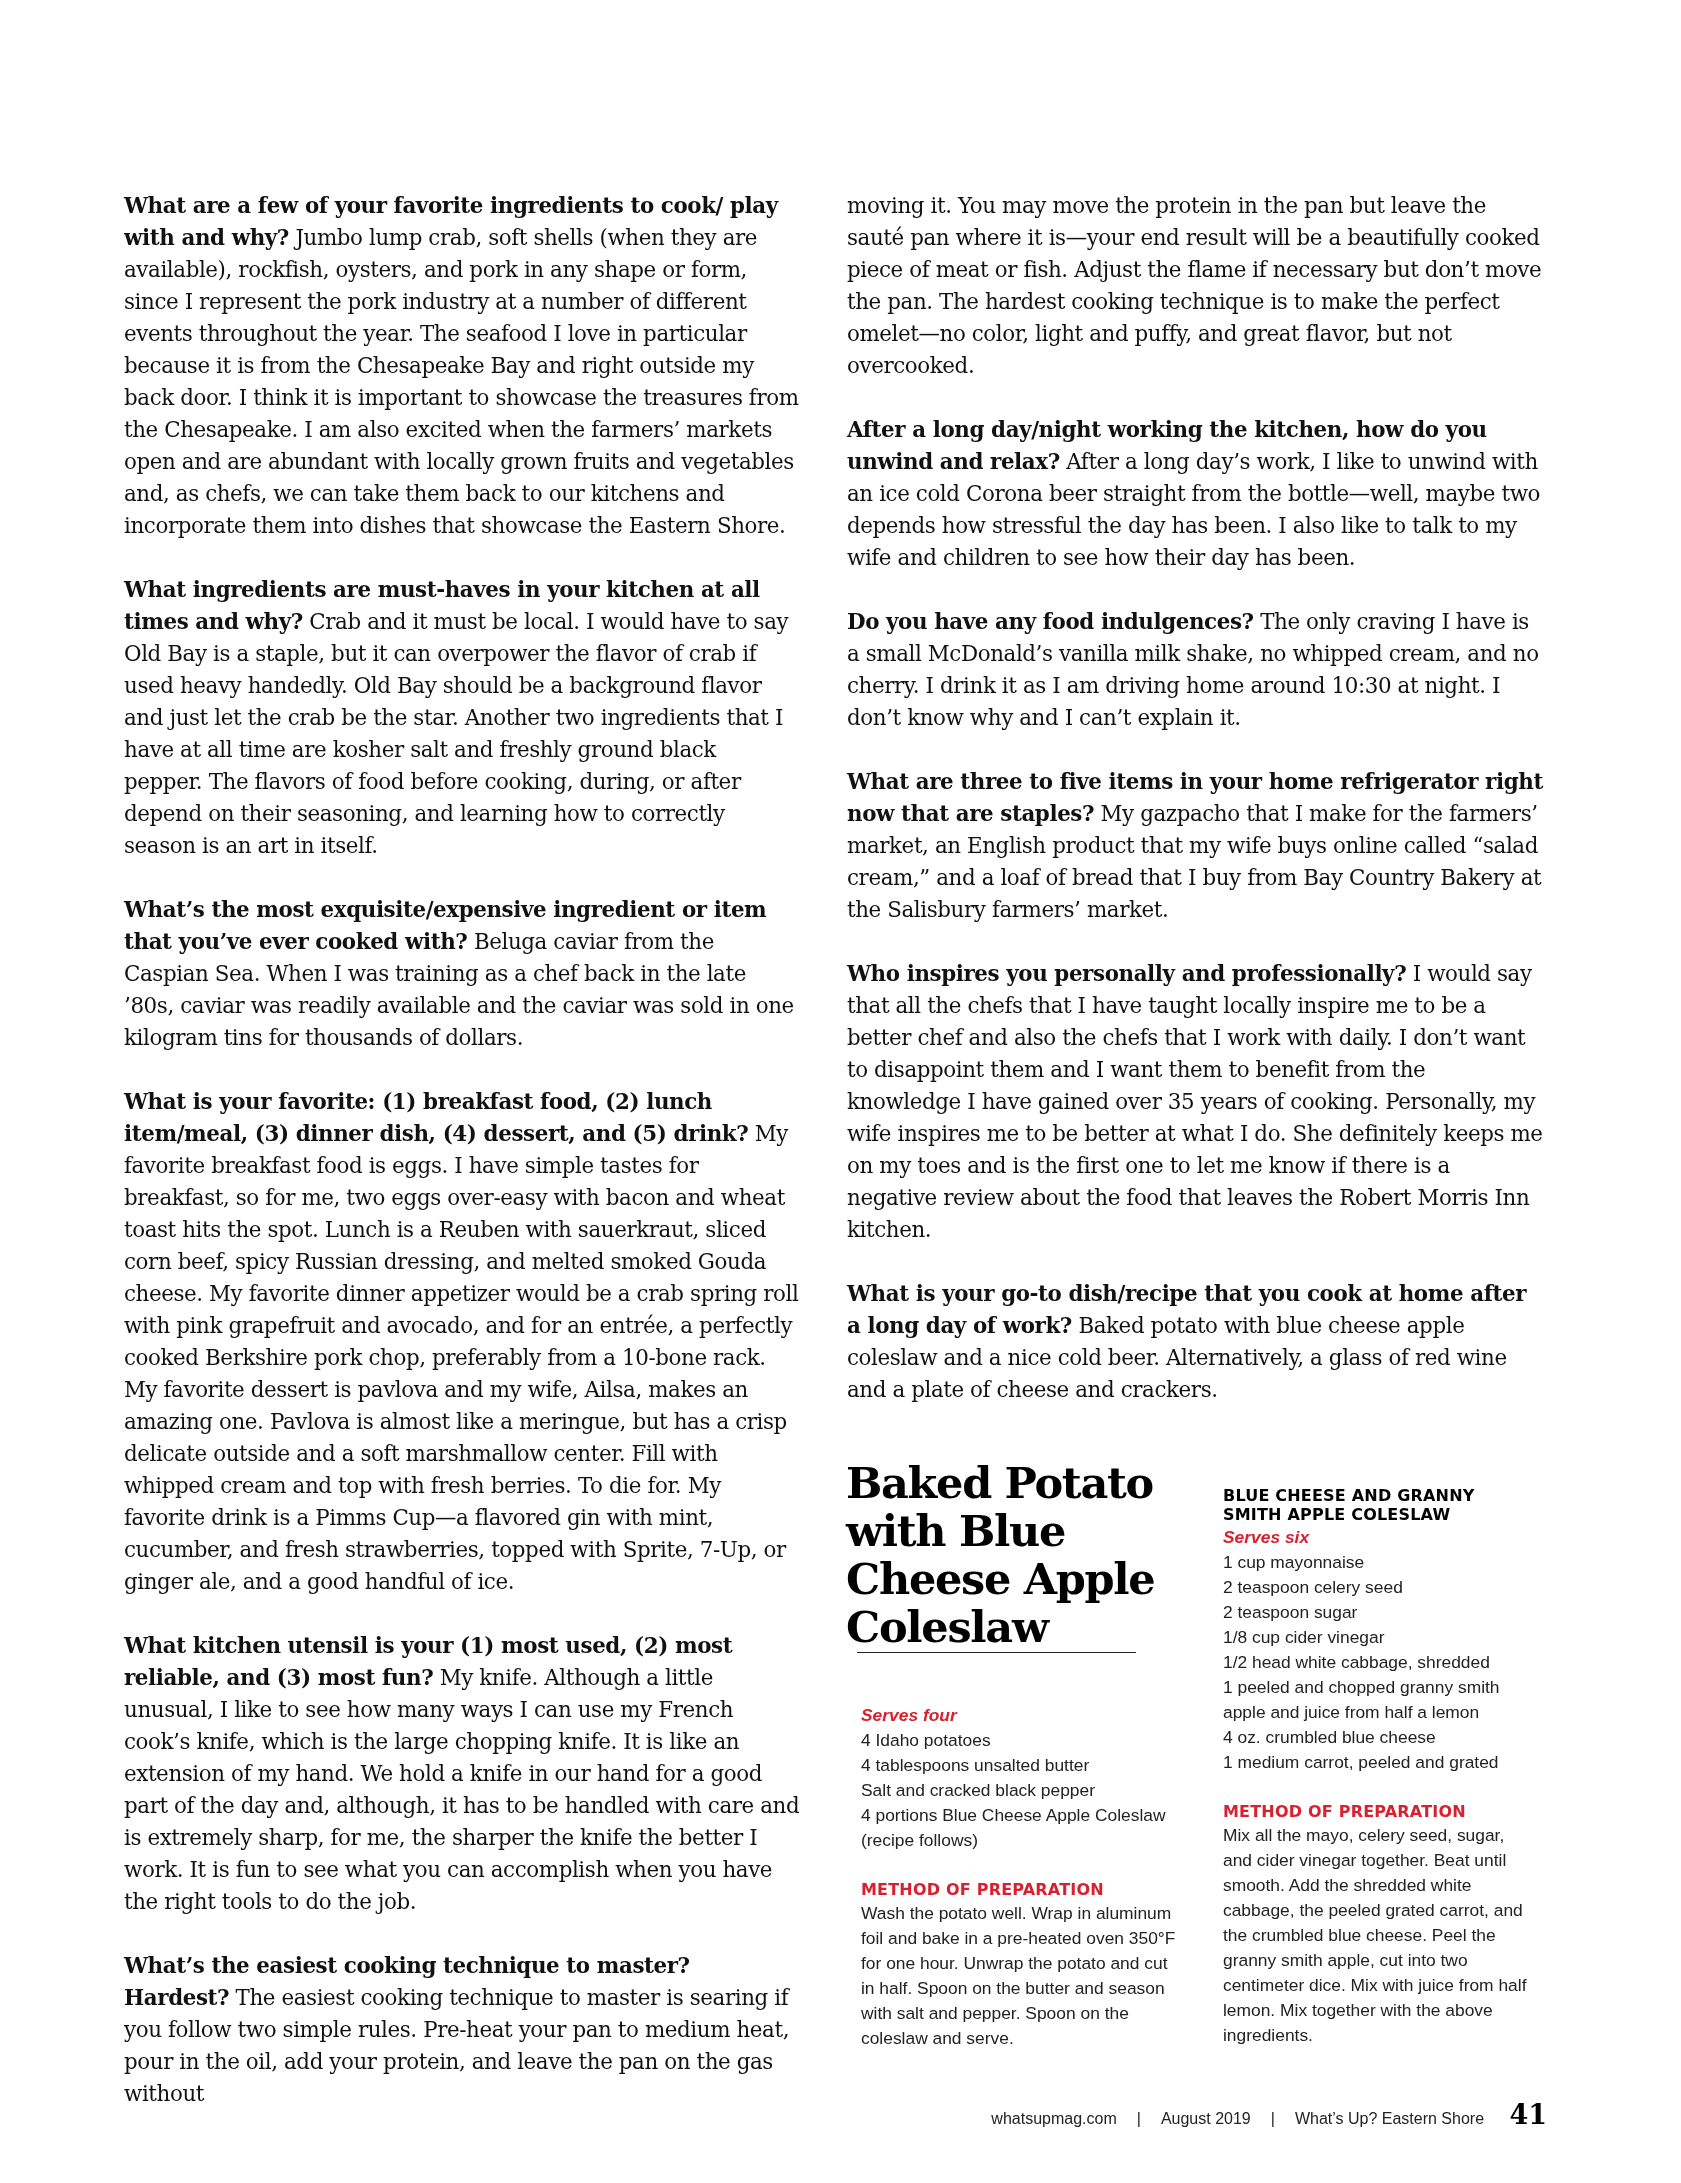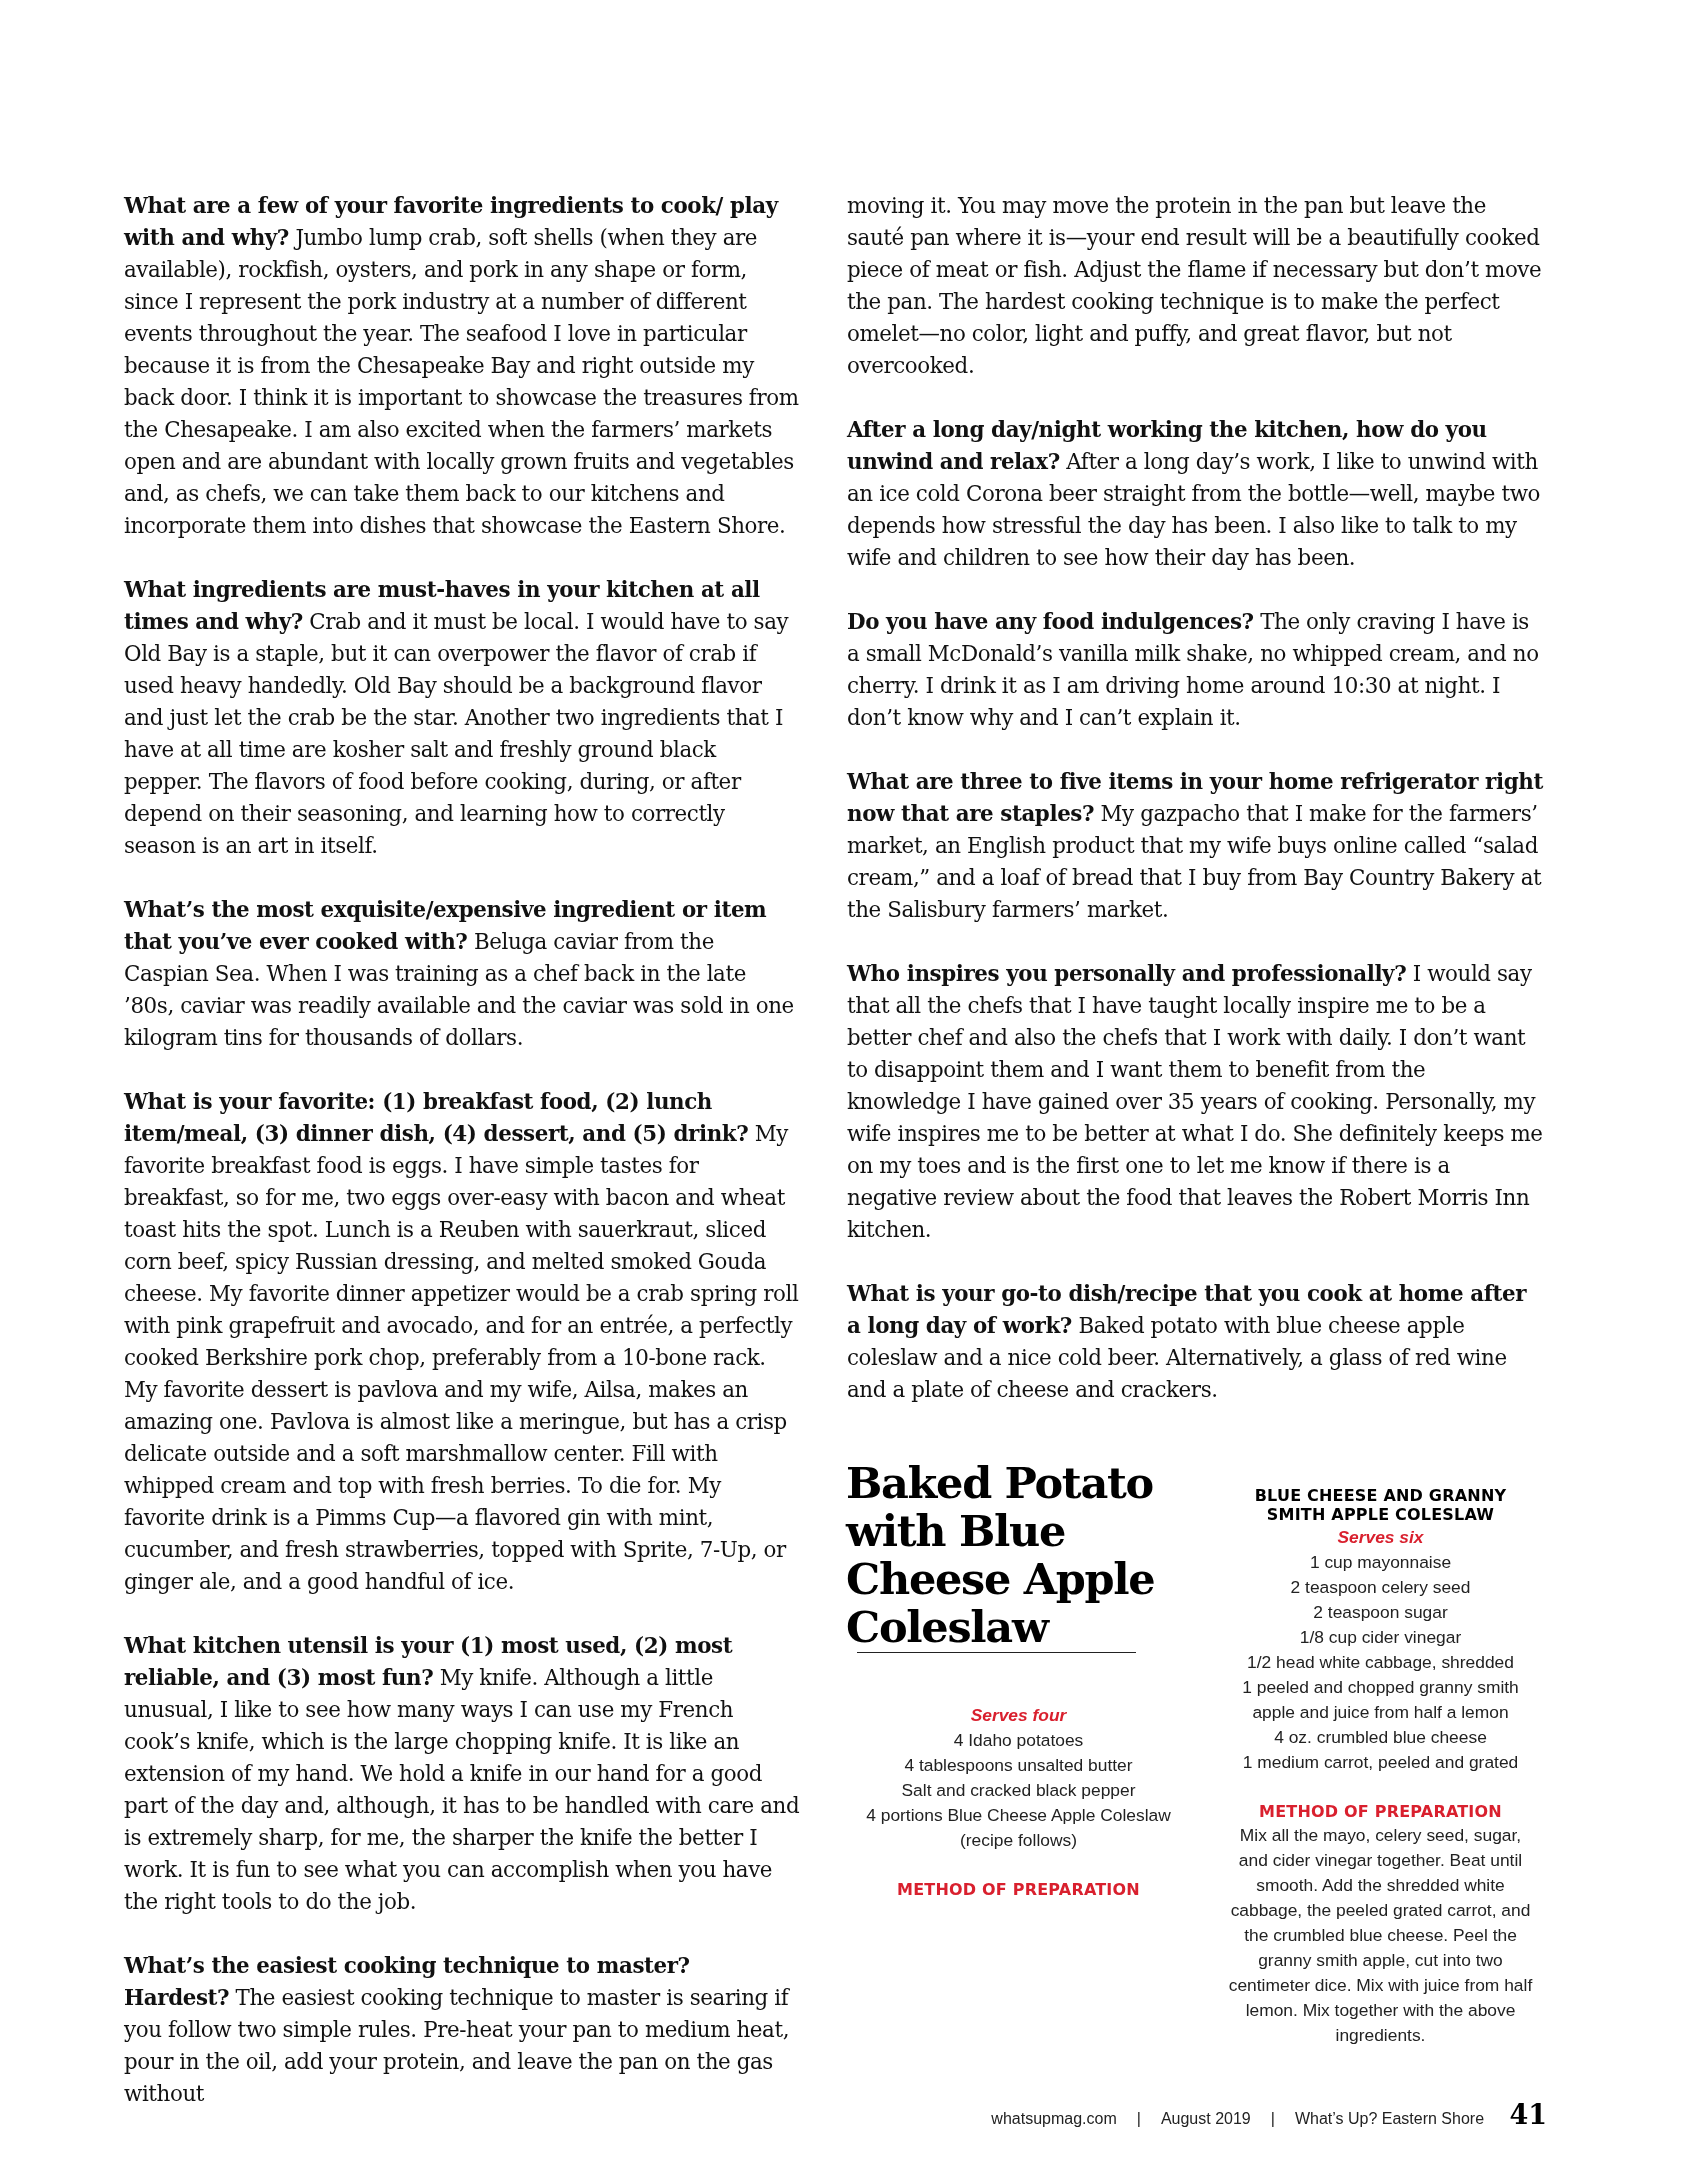--- a/index.html
+++ b/index.html
@@ -4,21 +4,21 @@
 <style>
   html, body { margin: 0; padding: 0; background: #ffffff; }
   body { width: 1681px; height: 2183px; position: relative; overflow: hidden; color: #111; }
   .col { position: absolute; top: 190px; font-family: "DejaVu Serif", "Liberation Serif", serif; font-size: 21.4px; line-height: 32px; letter-spacing: -0.4px; }
   .col-left { left: 124px; width: 676px; }
   .col-right { left: 847px; width: 696px; }
   .qa { margin: 0 0 32px 0; text-align: left; }
   .q { font-weight: bold; }
   .recipe-title { position: absolute; left: 846px; top: 1459px; width: 321px; font-family: "DejaVu Serif", "Liberation Serif", serif; font-weight: 900; font-size: 43px; line-height: 48px; letter-spacing: -1.3px; color: #000; }
   .recipe-rule { position: absolute; left: 857px; top: 1652px; width: 279px; height: 0; border-top: 1.3px solid #222; }
-  .recipe-block { position: absolute; font-family: "Liberation Sans", "DejaVu Sans", sans-serif; font-size: 17.4px; line-height: 25px; color: #222; text-align: center; }
+  .recipe-block { position: absolute; font-family: "Liberation Sans", "DejaVu Sans", sans-serif; font-size: 17.4px; line-height: 25px; color: #222; }
   .rb-left { left: 861px; top: 1703px; width: 315px; }
   .rb-right { left: 1223px; top: 1486px; width: 315px; }
   .sub-title { font-family: "DejaVu Sans", "Liberation Sans", sans-serif; font-weight: bold; font-size: 16px; line-height: 19.4px; color: #000; text-transform: uppercase; letter-spacing: 0.2px; }
   .serves { font-style: italic; font-weight: bold; color: #d9202e; font-size: 17.4px; line-height: 25px; }
   .method-head { font-family: "DejaVu Sans", "Liberation Sans", sans-serif; font-weight: bold; font-size: 16px; line-height: 23px; color: #d9202e; text-transform: uppercase; margin-top: 25.4px; letter-spacing: 0.2px; }
   .ing { display: block; }
   .footer { position: absolute; right: 134px; top: 2099px; display: flex; align-items: baseline; gap: 20px; }
   .footer-text { font-family: "Liberation Sans", "DejaVu Sans", sans-serif; font-size: 16px; color: #222; }
   .footer-sep { font-family: "Liberation Sans", sans-serif; font-size: 16px; color: #222; }
   .page-num { font-family: "DejaVu Serif", "Liberation Serif", serif; font-weight: bold; font-size: 27px; color: #000; margin-left: 5.4px; }
@@ -47,20 +47,21 @@
 <div class="recipe-title">Baked Potato with Blue Cheese Apple Coleslaw</div>
 <div class="recipe-rule"></div>
 
 <div class="recipe-block rb-left">
   <div class="serves">Serves four</div>
   <span class="ing">4 Idaho potatoes</span>
   <span class="ing">4 tablespoons unsalted butter</span>
   <span class="ing">Salt and cracked black pepper</span>
   <span class="ing">4 portions Blue Cheese Apple Coleslaw (recipe follows)</span>
   <div class="method-head">METHOD OF PREPARATION</div>
+  <div>Wash the potato well. Wrap in aluminum foil and bake in a pre-heated oven 350°F for one hour. Unwrap the potato and cut in half. Spoon on the butter and season with salt and pepper. Spoon on the coleslaw and serve.</div>
 </div>
 
 <div class="recipe-block rb-right">
   <div class="sub-title">BLUE CHEESE AND GRANNY SMITH APPLE COLESLAW</div>
   <div class="serves">Serves six</div>
   <span class="ing">1 cup mayonnaise</span>
   <span class="ing">2 teaspoon celery seed</span>
   <span class="ing">2 teaspoon sugar</span>
   <span class="ing">1/8 cup cider vinegar</span>
   <span class="ing">1/2 head white cabbage, shredded</span>

